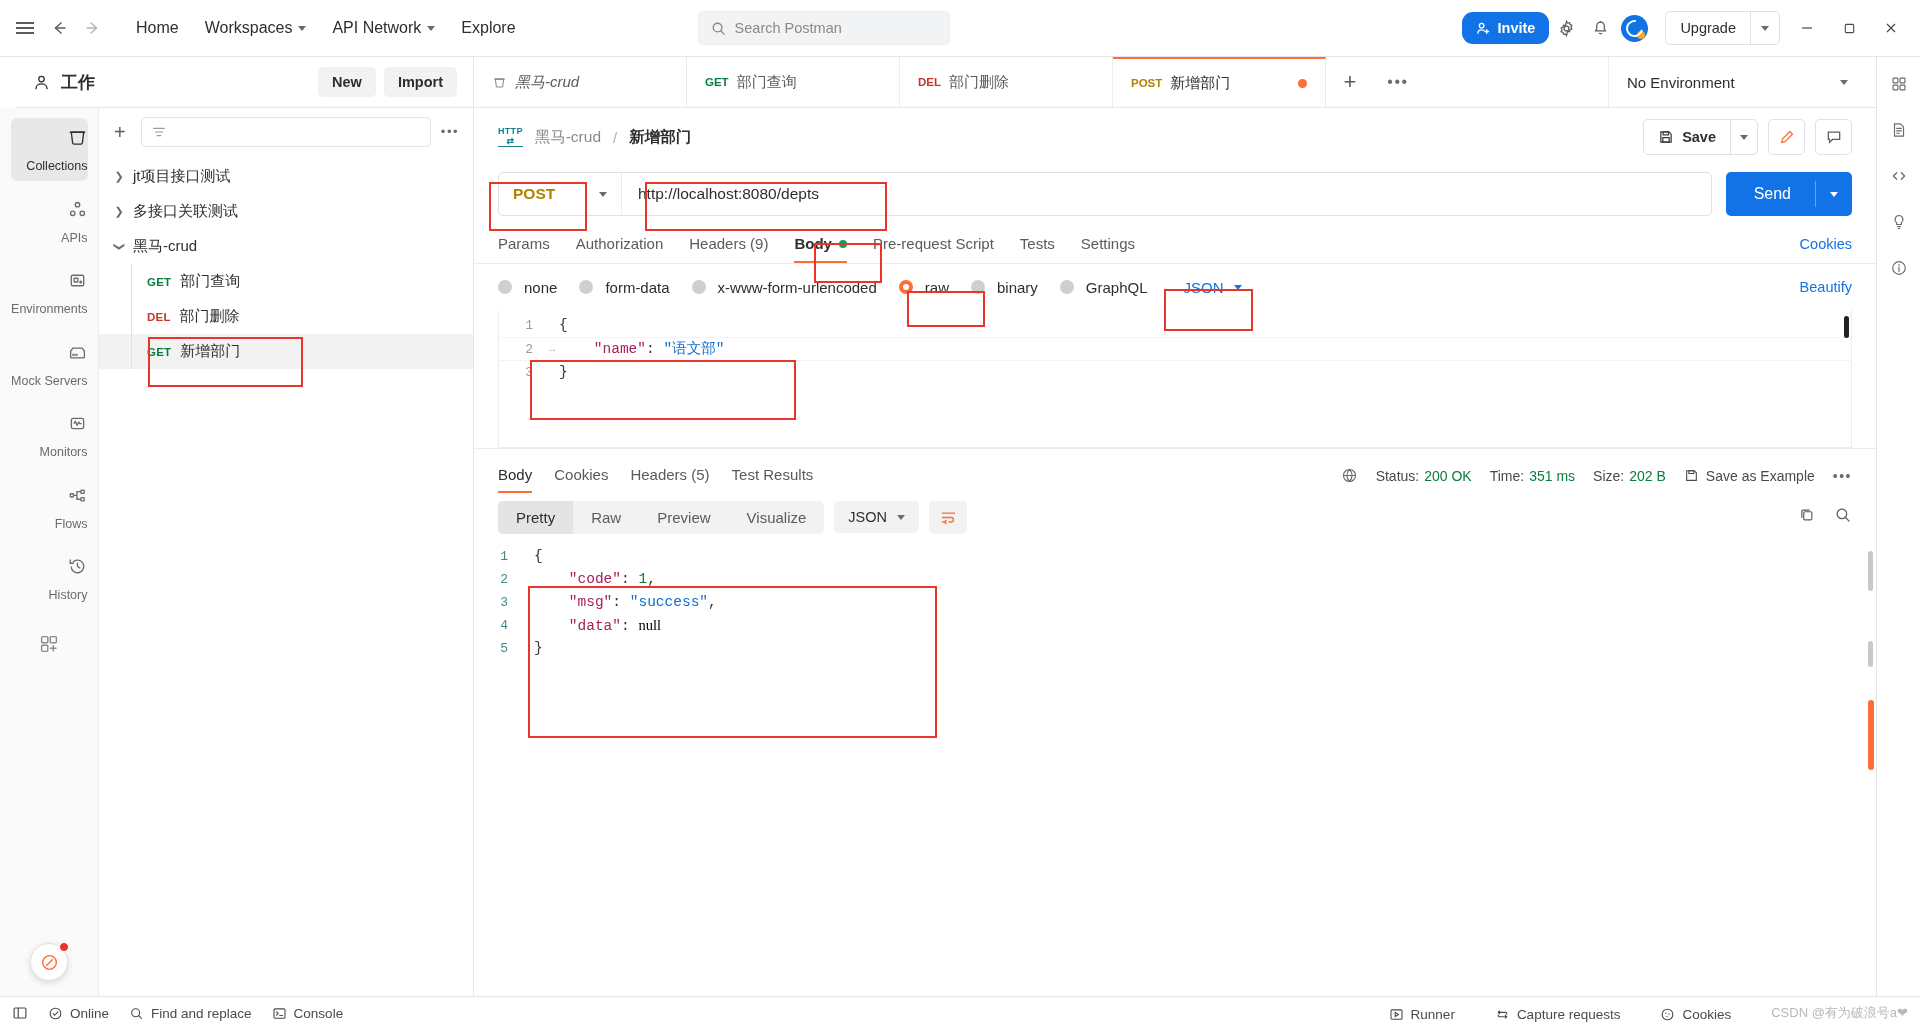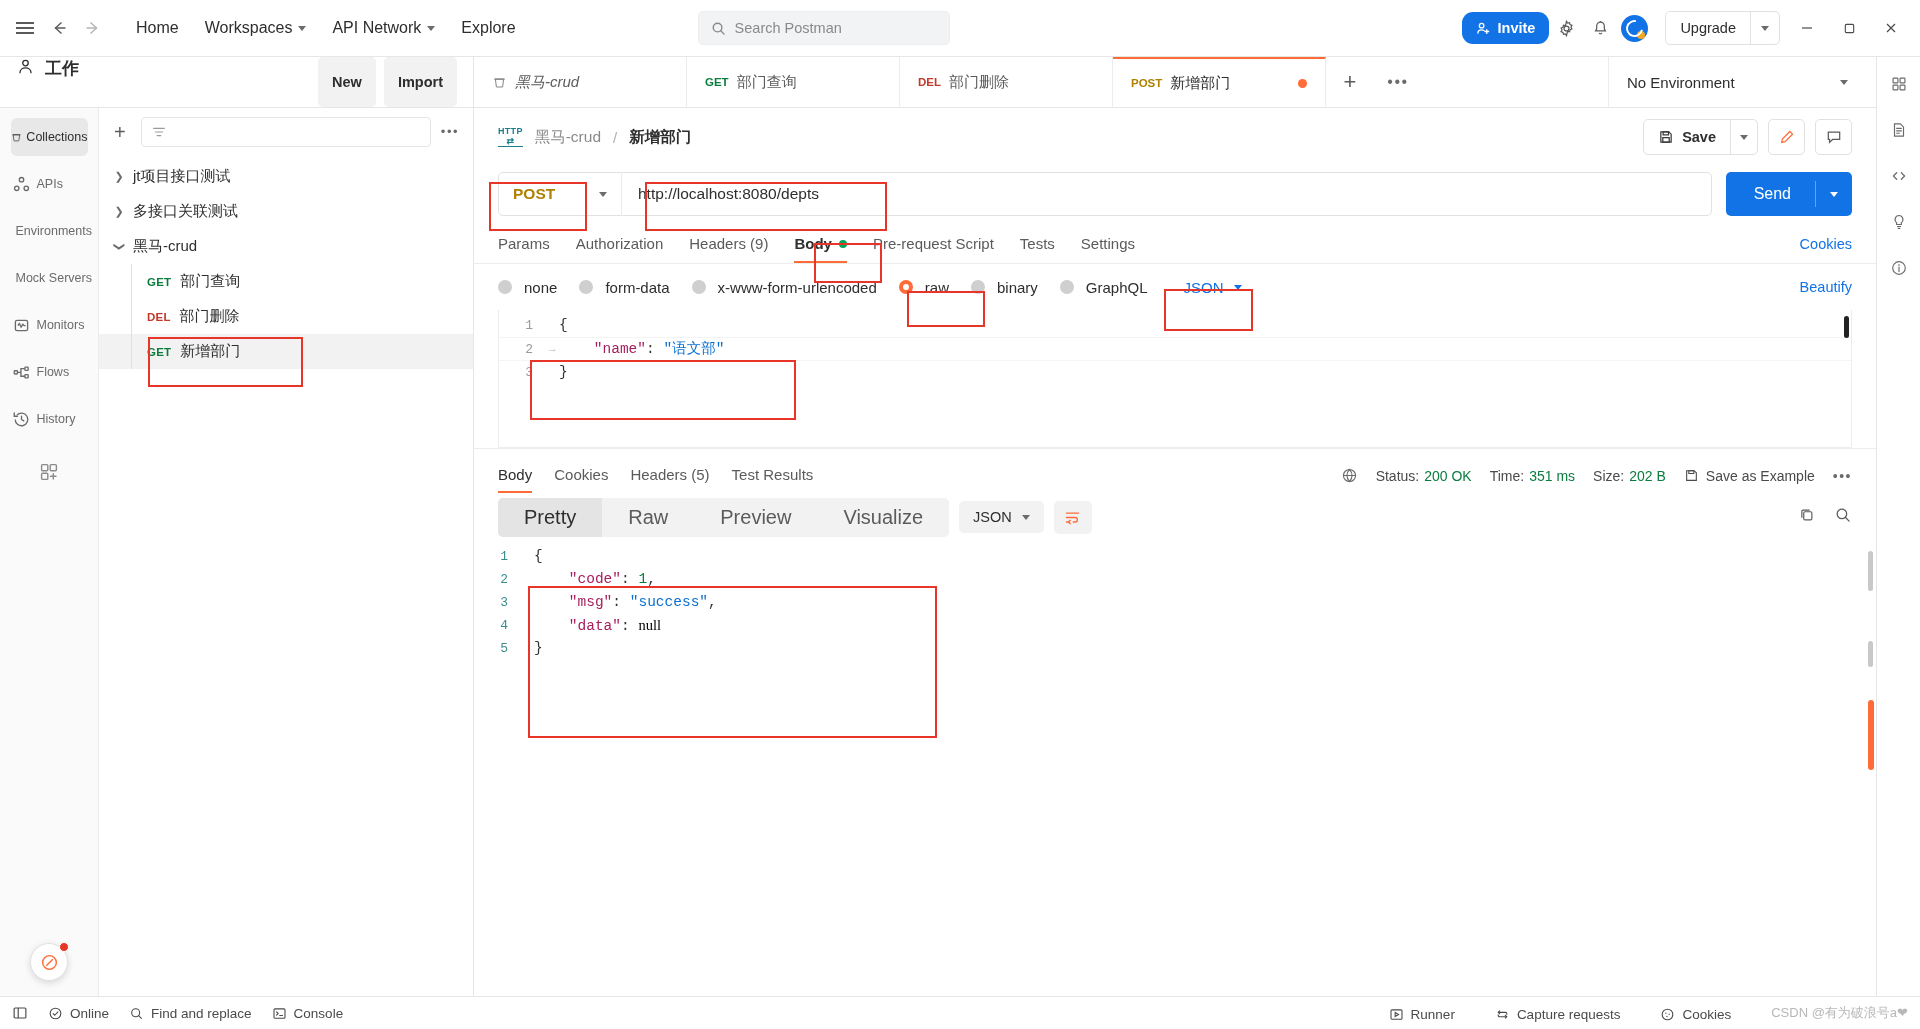--- a/index.html
+++ b/index.html
@@ -57,38 +57,38 @@
   .upgrade .arr { padding: 0 10px; display:flex;align-items:center; }
   .winbtns { display:flex; align-items:center; margin-left: 6px; }
   .winbtn { width: 42px; height: 40px; display:flex;align-items:center;justify-content:center;color:#4a4a4a;cursor:pointer;}
 
   
   .mainrow { flex:1 1 auto; display:flex; min-height:0; }
 
   
   .leftcol { width: 474px; flex: 0 0 474px; display:flex; flex-direction:column; border-right:1px solid #e6e6e6; }
   .ws-head {
-    height: 51px; flex:0 0 51px; display:flex; padding: 0 16px; gap:10px;
-    border-bottom:1px solid #e6e6e6; background:#fff;
+    height: 51px; flex:0 0 51px; display:flex; align-items:center; padding: 0 16px; gap:10px;
+    border-bottom:1px solid #e6e6e6; background:#fff;margin-left:16px;
   }
   .ws-title { font-size: 17px; font-weight:600; color:#2e2e2e; }
   .ws-btns { margin-left:auto; display:flex; gap:8px; }
   .ws-btn {
     background:#f2f2f2; border:none; border-radius:5px; padding: 7px 14px; font-size:14.5px; color:#2e2e2e;
     font-family:"Liberation Sans",sans-serif; cursor:pointer; font-weight:600;
   }
   .ws-body { flex:1 1 auto; display:flex; min-height:0; }
 
   .railcol {
     width: 99px; flex:0 0 99px; background:#fafafa; border-right:1px solid #ececec;
     display:flex; flex-direction:column; align-items:center; padding-top: 10px; position:relative;
   }
   .rail-item {
-    width: 77px; padding: 9px 0 8px; border-radius:6px; display:flex; flex-direction:row;
-    align-items:center; gap:5px; cursor:pointer; margin-bottom: 9px; color:#6b6b6b;
+    width: 77px; padding: 9px 0 8px; border-radius:6px; display:flex; flex-direction:column;
+    align-items:flex-end; gap:12px; cursor:pointer; margin-bottom: 9px; color:#6b6b6b;
   }
   .rail-item.active { background:#e8e8e8; color:#2e2e2e; }
   .rail-lbl { font-size: 12.5px; line-height:1; white-space:nowrap; }
   .rail-plus { margin-top: 14px; color:#8a8a8a; cursor:pointer; }
 
   .treecol { flex:1 1 auto; display:flex; flex-direction:column; background:#fff; min-width:0; }
   .tree-tools {
     height: 47px; flex:0 0 47px; display:flex; align-items:center; gap:10px; padding: 0 14px 0 10px;
   }
   .tt-plus { color:#5b5b5b; cursor:pointer; font-size:20px; line-height:1; padding: 2px 5px; }
@@ -196,21 +196,21 @@
   .rsp.active { color:#2e2e2e; }
   .rsp.active::after{ content:""; position:absolute; left:0;right:0;bottom:0;height:2.5px;background:#ff6c37;}
   .meta { margin-left:auto; display:flex; align-items:center; gap:18px; padding-bottom:9px; font-size:14px; color:#4a4a4a;}
   .meta .val { color:#0a7d3e; }
   .meta .item { display:flex; gap:5px; }
   .meta .link { display:flex;align-items:center;gap:7px;color:#4a4a4a;cursor:pointer;}
   .meta .dots { color:#6b6b6b; letter-spacing:1.5px; cursor:pointer;}
 
   .viewbar { height: 48px; flex:0 0 48px; display:flex; align-items:center; padding: 0 24px; gap:0; }
   .vgroup { display:flex; background:#f2f2f2; border-radius:5px; overflow:hidden; }
-  .vitem { padding: 8px 26px; font-size:20px; color:#5b5b5b; cursor:pointer; }
+  .vitem { padding: 8px 18px; font-size:15px; color:#5b5b5b; cursor:pointer; }
   .vitem.active { background:#e4e4e4; color:#2e2e2e; }
   .vjson { display:flex;align-items:center;gap:10px; background:#f2f2f2; border-radius:5px; padding: 8px 14px; margin-left:10px; font-size:14.5px; cursor:pointer;}
   .vwrap { margin-left:10px; background:#f2f2f2; border-radius:5px; width:38px;height:33px; display:flex;align-items:center;justify-content:center;color:#ff6c37;cursor:pointer;}
   .vright { margin-left:auto; display:flex; gap:18px; color:#5b5b5b; }
   .vright div { cursor:pointer; }
 
   .respcode { flex:1 1 auto; position:relative; overflow:hidden; }
 
   
   .ann { position:absolute; border: 2.5px solid #e8352a; pointer-events:none; z-index: 40; }

